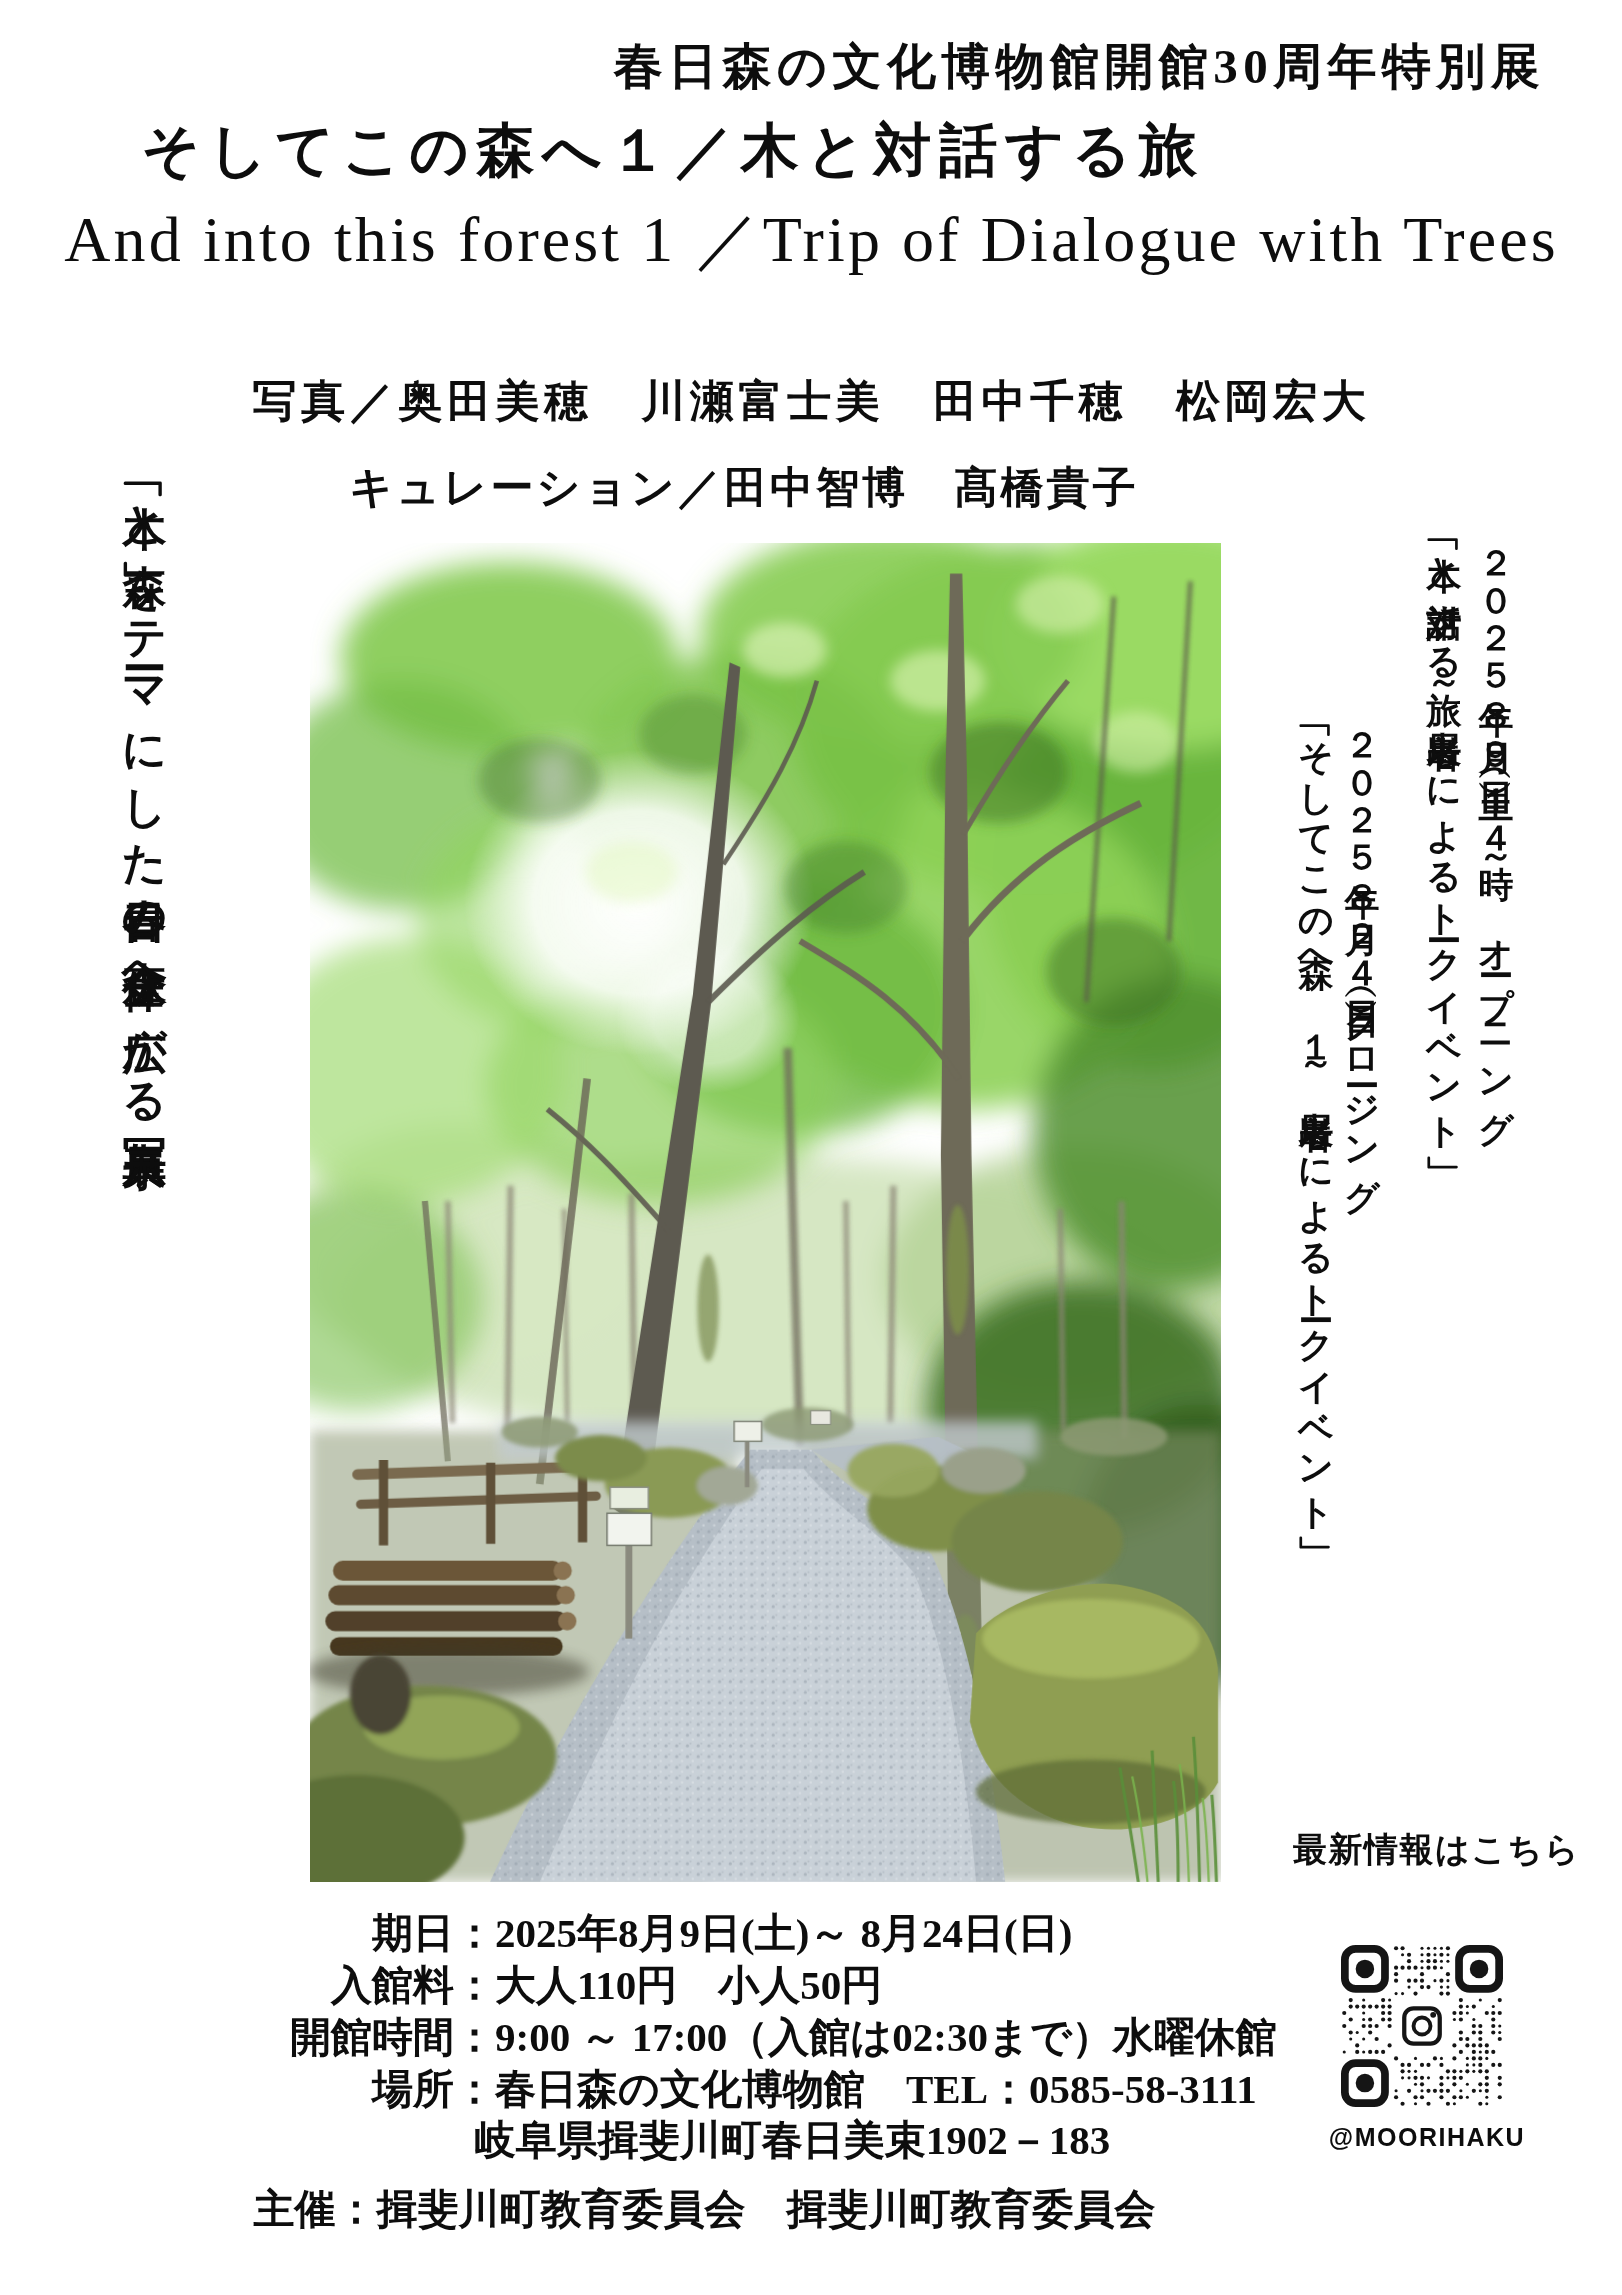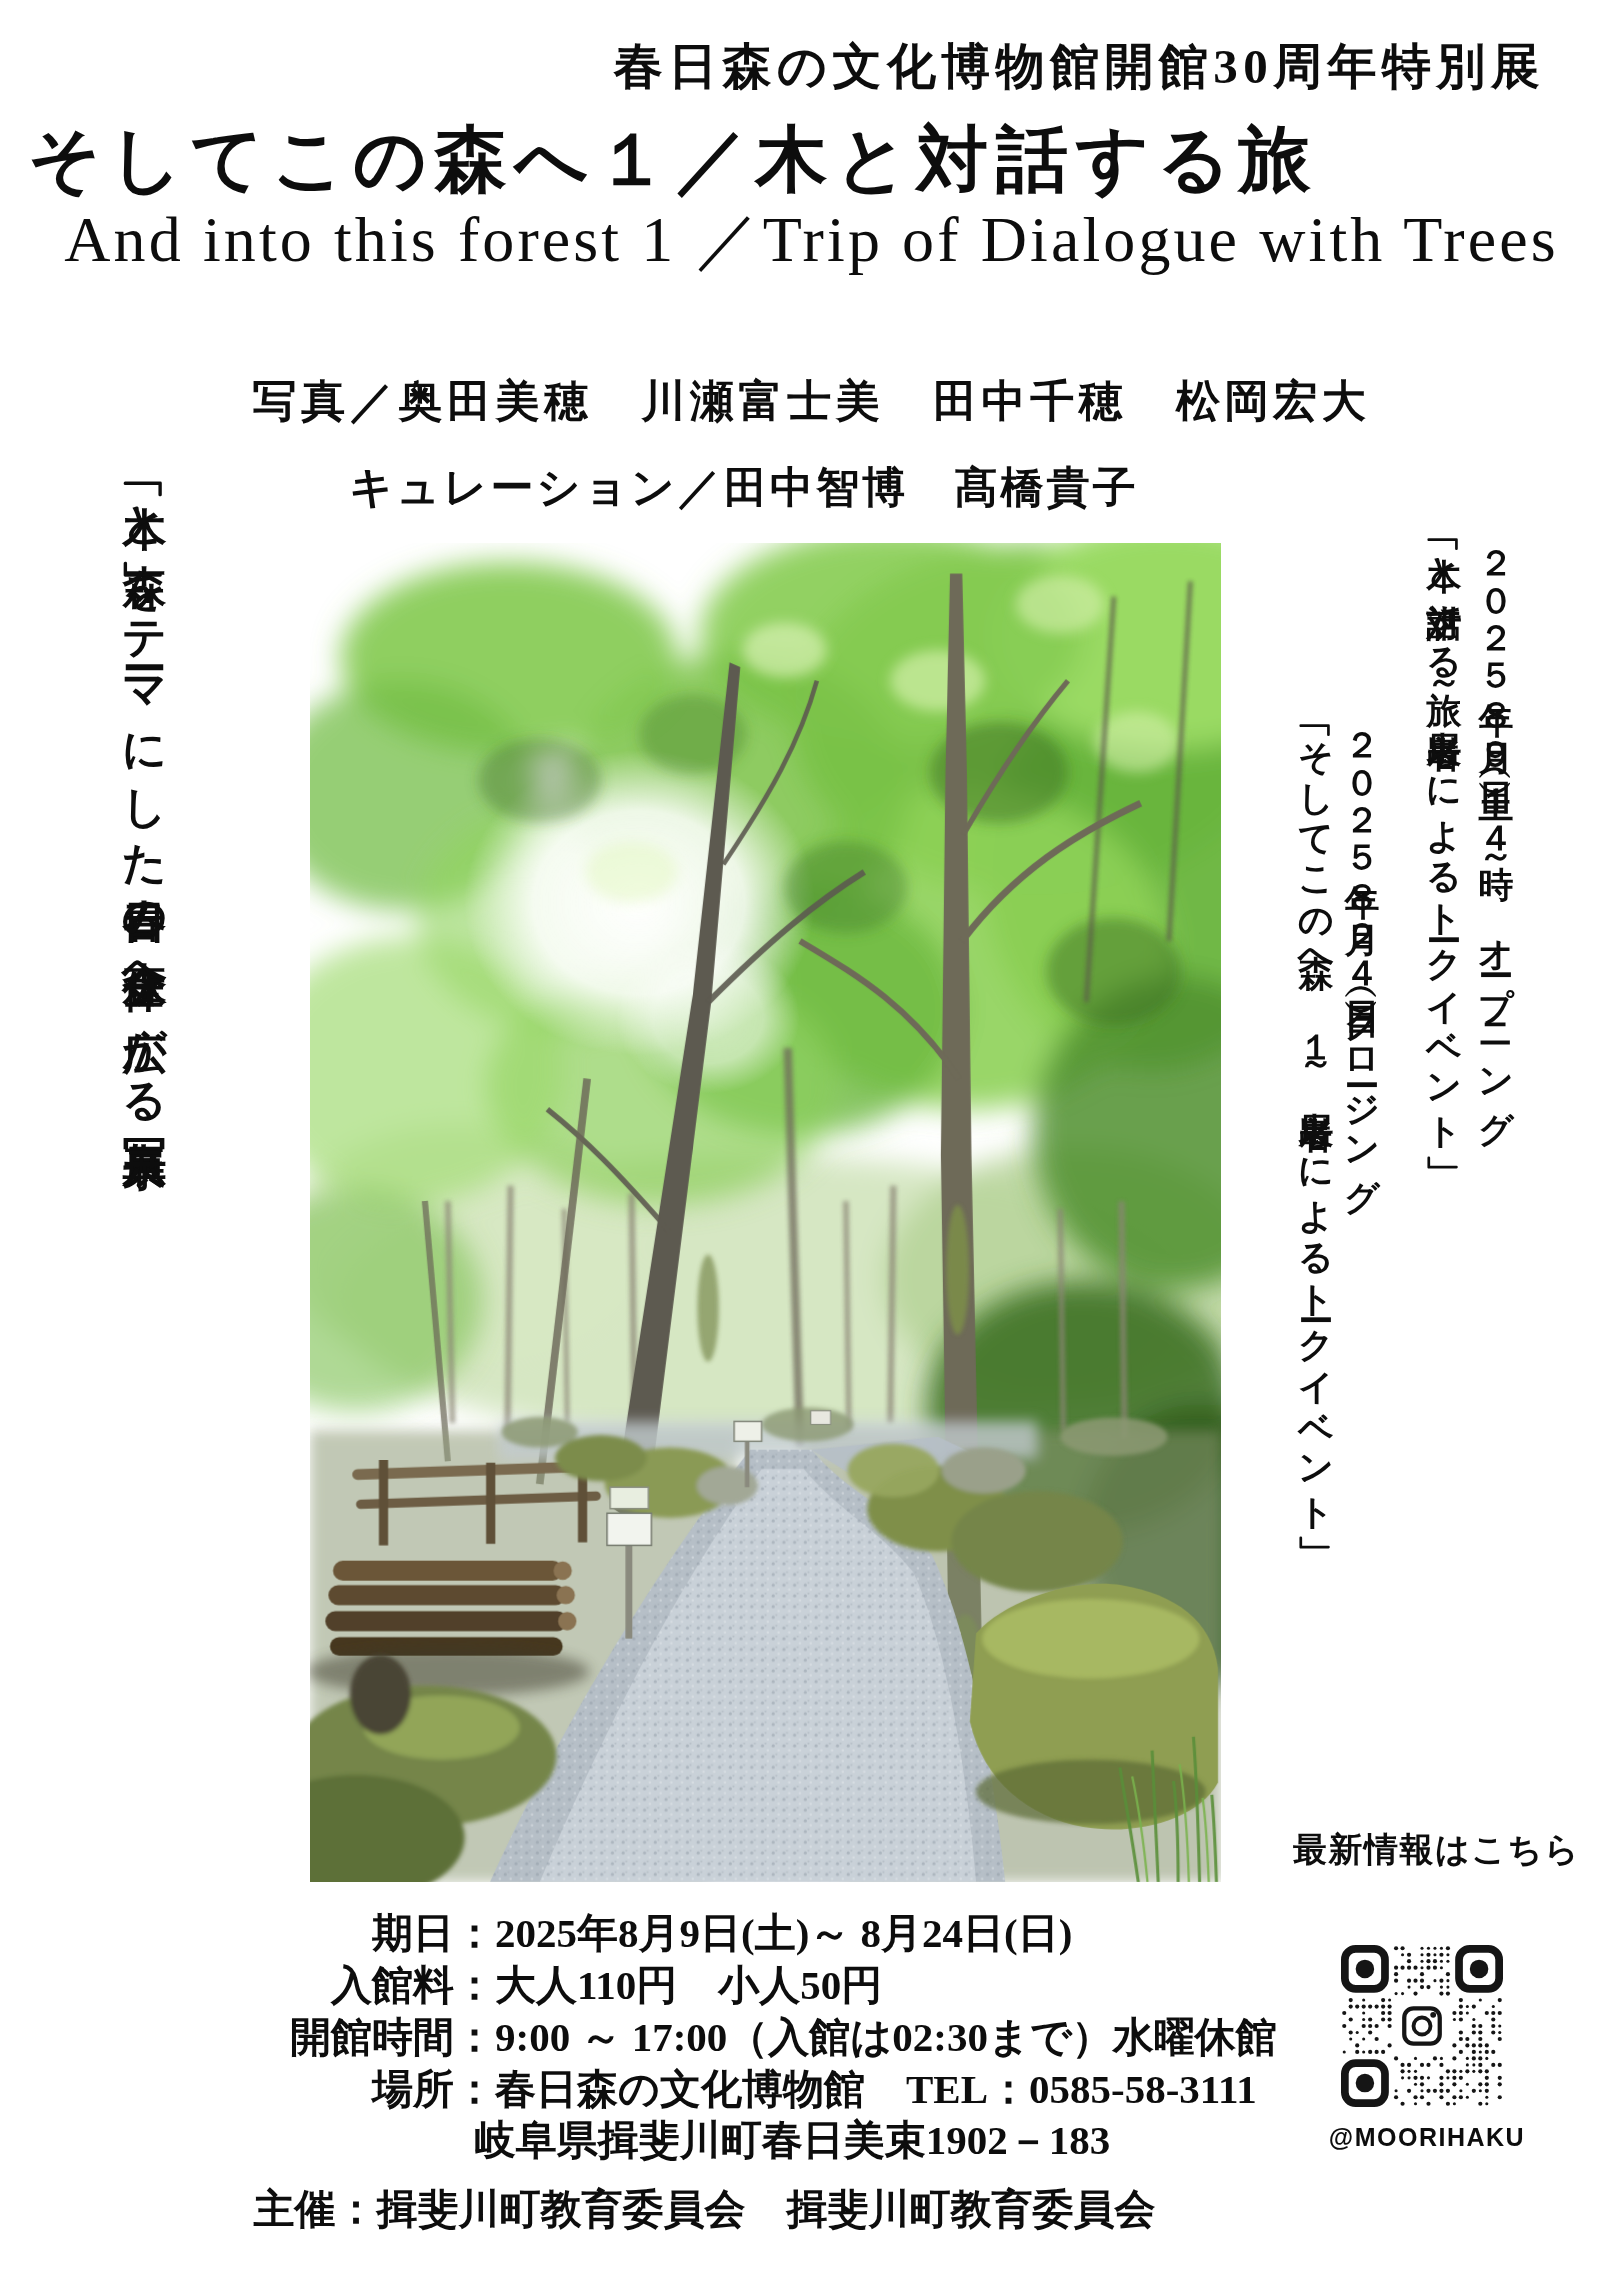--- a/index.html
+++ b/index.html
@@ -2,21 +2,21 @@
 <html style="font-size:12.2px"><head>
 <meta charset="utf-8">
 <style>
   html,body{margin:0;padding:0;background:#ffffff;}
   .poster{position:relative;width:1623px;height:2295px;background:#ffffff;overflow:hidden;
           font-family:"Liberation Serif","DejaVu Serif",serif;color:#0d0d0d;border-radius:21px;}
   .abs{position:absolute;}
   .center{text-align:center;}
   .serifB{font-family:"Liberation Serif","DejaVu Serif",serif;font-weight:700;}
   .exh-header{top:34px;left:536px;width:1087px;font-size:49px;letter-spacing:5.4px;white-space:nowrap;}
-  .main-title{top:112px;left:0;width:1346px;font-size:72px;letter-spacing:7.7px;white-space:nowrap;}
+  .main-title{top:112px;left:0;width:1346px;font-size:58px;letter-spacing:7.7px;white-space:nowrap;}
   .subtitle{top:196px;left:0;width:1623px;font-size:64px;letter-spacing:3.1px;font-weight:400;white-space:nowrap;}
   .credit-photo{top:372px;left:0;width:1623px;font-size:44px;letter-spacing:4.6px;white-space:nowrap;}
   .credit-cur{top:459px;left:0;width:1488px;font-size:43px;letter-spacing:3.1px;white-space:nowrap;}
   .vtext{writing-mode:vertical-rl;text-orientation:upright;white-space:nowrap;font-weight:700;}
   .left-tagline{top:468px;left:115px;font-size:44px;letter-spacing:3.8px;height:1285px;}
   .vcol{font-size:35px;letter-spacing:2.3px;height:1071px;}
   .vc1{top:526px;left:1471px;}
   .vc2{top:528px;left:1419px;}
   .vc3{top:708px;left:1337px;}
   .vc4{top:714px;left:1291px;height:1025px;}

